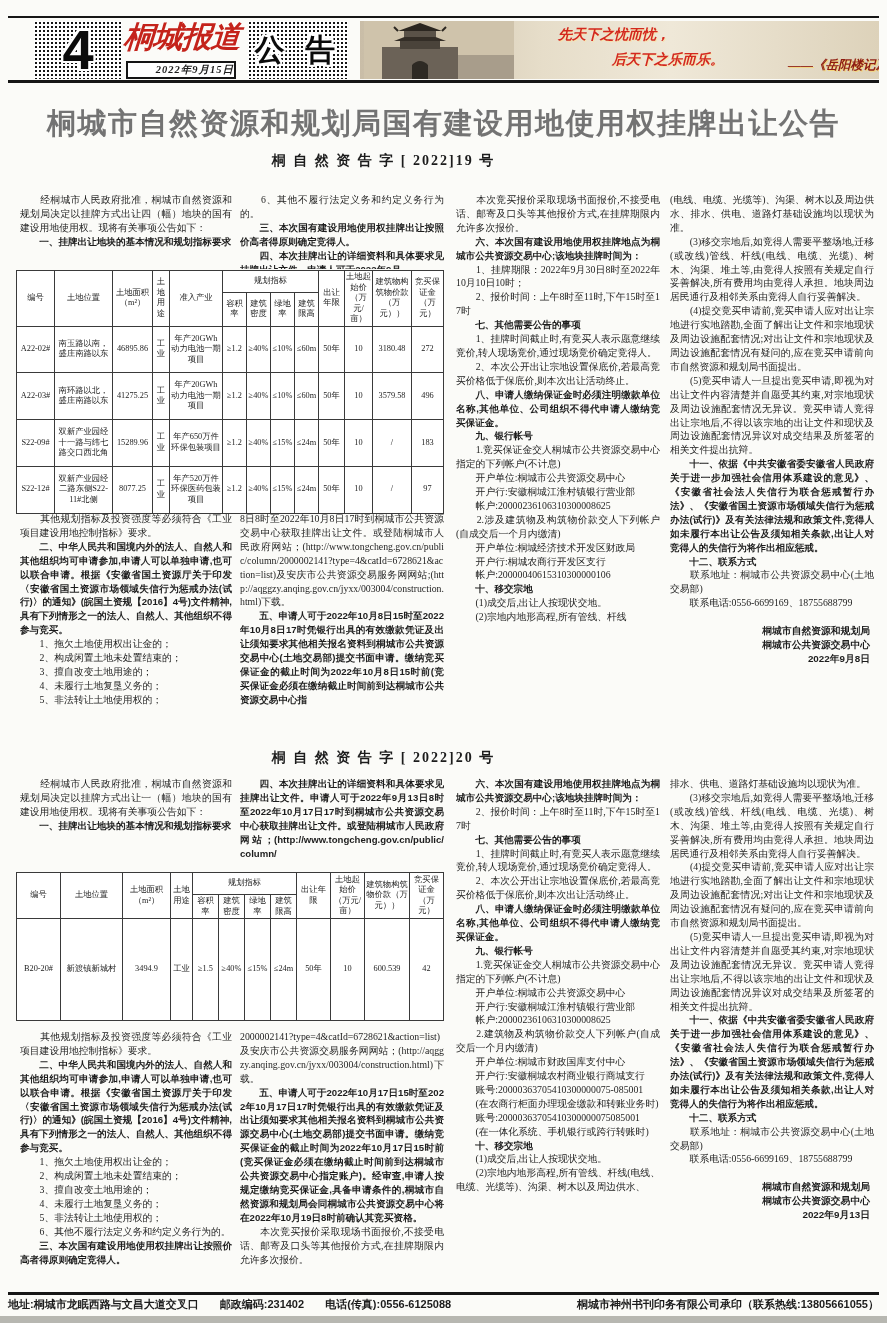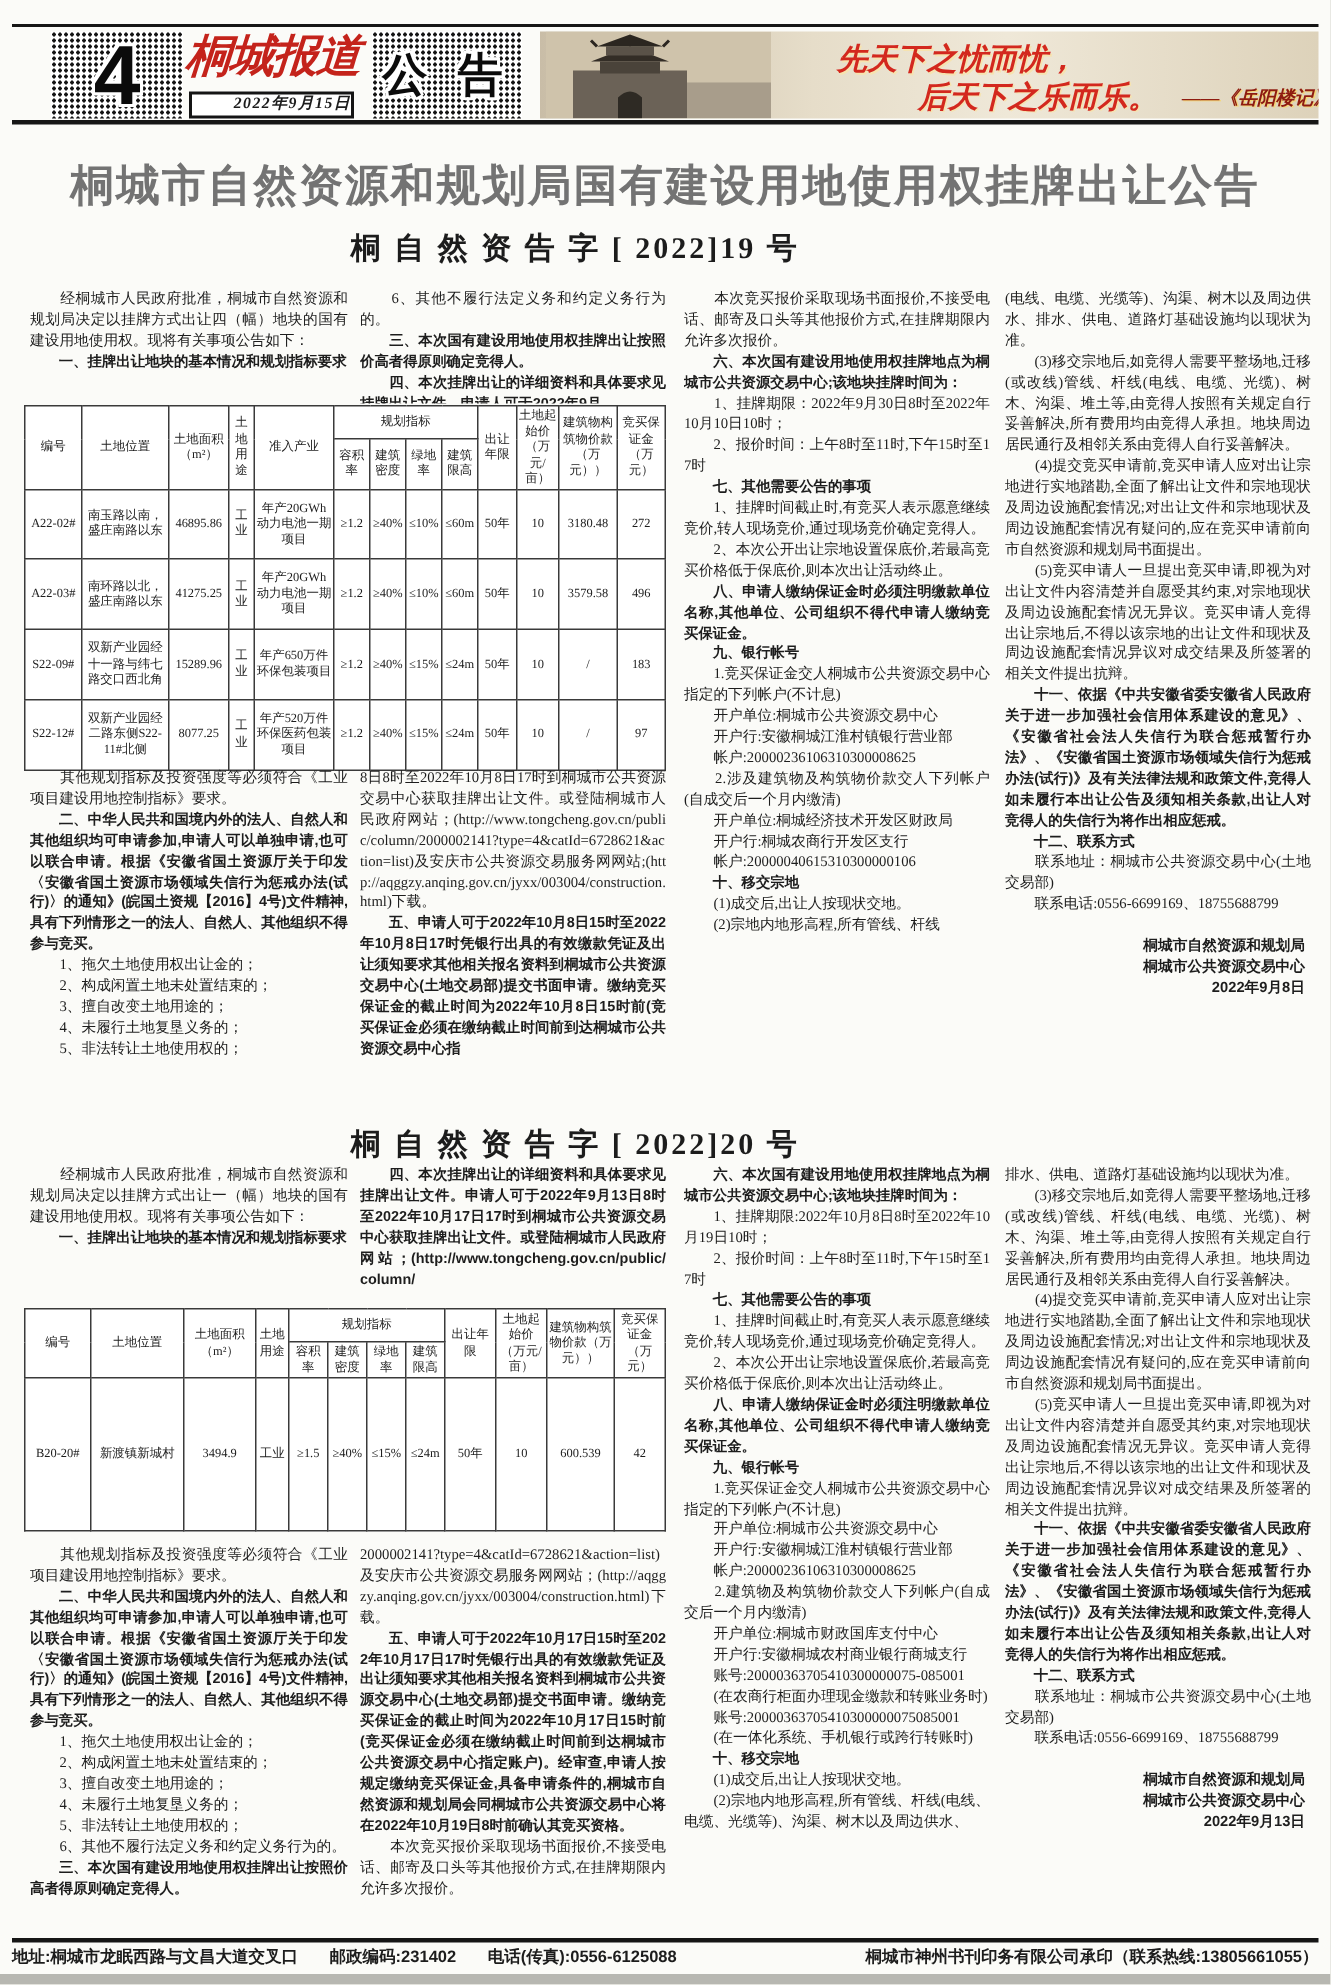--- a/index.html
+++ b/index.html
@@ -22,30 +22,30 @@
                 color:#c4231b; letter-spacing:-1px; transform:skewX(-4deg); white-space:nowrap; }
   .date-box { position:absolute; left:118px; top:40px; width:110px; height:18px; border:2px solid #141414; background:#fff;
               font-size:10.5px; font-weight:bold; text-align:right; line-height:14px; letter-spacing:1px;font-style:italic; }
   .ht-section { position:absolute; left:240px; top:0; width:100px; height:58px; display:flex; align-items:center; justify-content:center; }
   .section-label { font-family:"Liberation Sans",sans-serif; font-weight:bold; font-size:30px; color:#0b0b0b; letter-spacing:6px; white-space:nowrap;
                    text-shadow:-2px 0 #fff,2px 0 #fff,0 -2px #fff,0 2px #fff,-2px -2px #fff,2px 2px #fff,-2px 2px #fff,2px -2px #fff; }
   .banner { position:absolute; left:352px; top:0; width:519px; height:58px; overflow:hidden;
             background:linear-gradient(90deg,#c9bda7 0%,#e6ddc9 35%,#efe8d8 60%,#ddd2ba 100%); }
   .banner svg { position:absolute; left:4px; top:0; }
   .quote { position:absolute; font-family:"Liberation Sans",sans-serif; font-weight:bold; font-style:italic; color:#d3281e;
-           font-size:20px; white-space:nowrap; text-shadow:1px 1px 0 #f6e3b0; }
+           font-size:14px; white-space:nowrap; text-shadow:1px 1px 0 #f6e3b0; }
   #quote1 { left:198px; top:5px; }
   #quote2 { left:252px; top:30px; }
   .quote-src { position:absolute; left:428px; top:36px; font-size:12.5px; font-weight:bold; font-style:italic; color:#8e1c10;
                text-shadow:1px 1px 0 #f3d77c; white-space:nowrap; }
 
   
   .main-title { position:absolute; left:0; top:104px; width:887px; text-align:center; font-size:29px; font-weight:bold;
                 color:#737373; letter-spacing:1.5px; white-space:nowrap; }
-  .doc-no { position:absolute; left:0; width:755px; text-align:center; font-size:20px; font-weight:bold; letter-spacing:2px;padding-left:12px; }
+  .doc-no { position:absolute; left:0; width:755px; text-align:center; font-size:14px; font-weight:bold; letter-spacing:2px;padding-left:12px; }
   #doc-no-19 { top:152px; }
   #doc-no-20 { top:749px; }
 
   
   .txt { position:absolute; font-size:9.8px; line-height:13.9px; text-align:justify; word-break:break-all; overflow:hidden; color:#1d1d1d; }
   .txt p { margin:0; }
   .txt p.hd { font-weight:bold; font-family:"Liberation Sans",sans-serif; font-size:9.6px; }
   .sig { margin-top:14px; }
   .sig p { text-align:right; font-weight:bold; font-family:"Liberation Sans",sans-serif; padding-right:4px; }
 
@@ -355,21 +355,20 @@
       <p>　　6、其他不履行法定义务和约定义务行为的。</p>
       <p class="hd">　　三、本次国有建设用地使用权挂牌出让按照价高者得原则确定竞得人。</p>
     </div>
   <div id="n20-c2-bottom" class="txt">
       <p>2000002141?type=4&amp;catId=6728621&amp;action=list)及安庆市公共资源交易服务网网站；(http://aqggzy.anqing.gov.cn/jyxx/003004/construction.html)下载。</p>
       <p class="hd">　　五、申请人可于2022年10月17日15时至2022年10月17日17时凭银行出具的有效缴款凭证及出让须知要求其他相关报名资料到桐城市公共资源交易中心(土地交易部)提交书面申请。缴纳竞买保证金的截止时间为2022年10月17日15时前(竞买保证金必须在缴纳截止时间前到达桐城市公共资源交易中心指定账户)。经审查,申请人按规定缴纳竞买保证金,具备申请条件的,桐城市自然资源和规划局会同桐城市公共资源交易中心将在2022年10月19日8时前确认其竞买资格。</p>
       <p>　　本次竞买报价采取现场书面报价,不接受电话、邮寄及口头等其他报价方式,在挂牌期限内允许多次报价。</p>
     </div>
   <div id="n20-c3" class="txt">
       <p class="hd">　　六、本次国有建设用地使用权挂牌地点为桐城市公共资源交易中心;该地块挂牌时间为：</p>
-      <p>　　1、挂牌期限:2022年10月8日8时至2022年10月19日10时；</p>
       <p>　　2、报价时间：上午8时至11时,下午15时至17时</p>
       <p class="hd">　　七、其他需要公告的事项</p>
       <p>　　1、挂牌时间截止时,有竞买人表示愿意继续竞价,转人现场竞价,通过现场竞价确定竞得人。</p>
       <p>　　2、本次公开出让宗地设置保底价,若最高竞买价格低于保底价,则本次出让活动终止。</p>
       <p class="hd">　　八、申请人缴纳保证金时必须注明缴款单位名称,其他单位、公司组织不得代申请人缴纳竞买保证金。</p>
       <p class="hd">　　九、银行帐号</p>
       <p>　　1.竞买保证金交人桐城市公共资源交易中心指定的下列帐户(不计息)</p>
       <p>　　开户单位:桐城市公共资源交易中心</p>
       <p>　　开户行:安徽桐城江淮村镇银行营业部</p>
       <p>　　帐户:20000236106310300008625</p>

